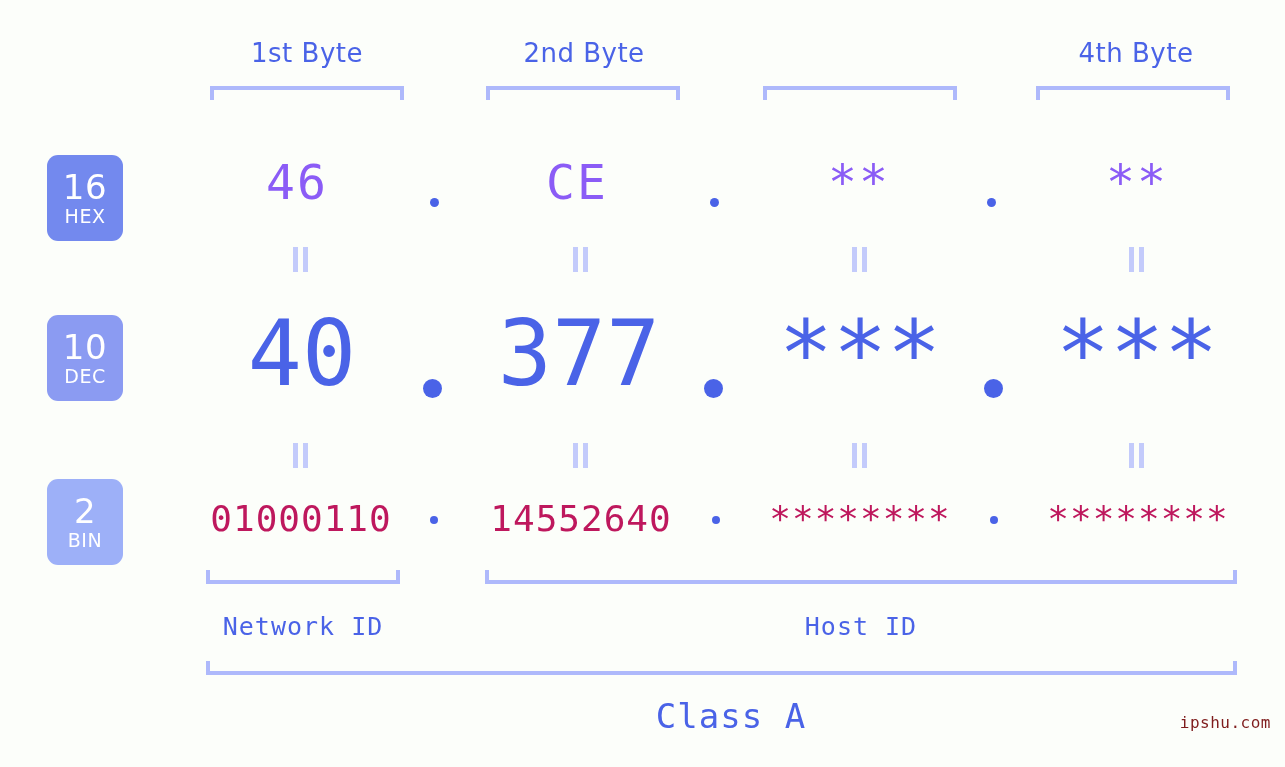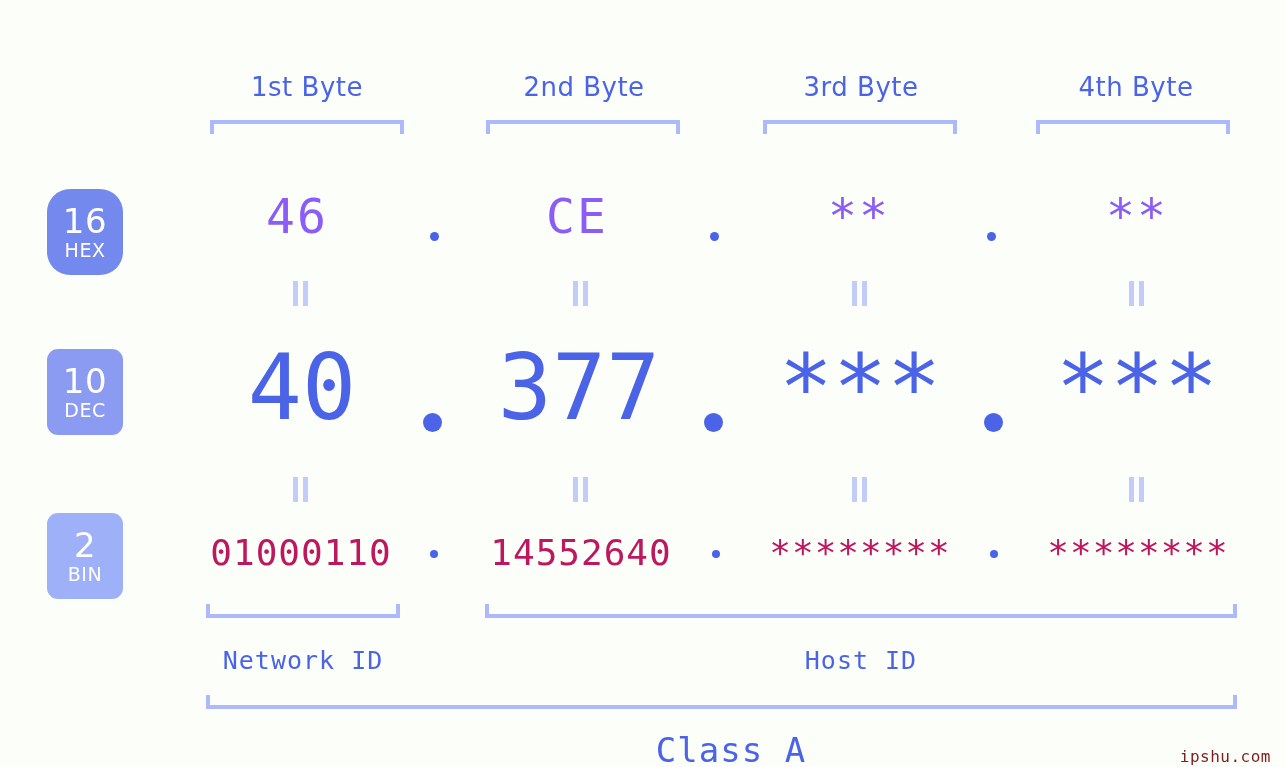--- a/index.html
+++ b/index.html
@@ -10,21 +10,20 @@
     width: 1285px;
     height: 767px;
     background: #fcfefa;
     font-family: "DejaVu Sans", sans-serif;
     overflow: hidden;
     position: relative;
   }
   .stage {
     position: absolute;
     inset: 0;
-    margin-top: 34px;
   }
 
   
   .byte-label {
     position: absolute;
     top: 32px;
     height: 42px;
     line-height: 42px;
     text-align: center;
     color: #4a63e7;
@@ -173,29 +172,28 @@
     letter-spacing: 0.5px;
   }
 </style>
 </head>
 <body>
 
 <div class="stage">
 
   <div class="byte-label" style="left:186px; width:242px;">1st Byte</div>
   <div class="byte-label" style="left:463px; width:242px;">2nd Byte</div>
-  <div class="byte-label" style="left:740px; width:242px;">3rd Byte</div>
   <div class="byte-label" style="left:1015px; width:242px;">4th Byte</div>
 
   <div class="bracket" style="left:210px; width:194px; top:86px;"></div>
   <div class="bracket" style="left:486px; width:194px; top:86px;"></div>
   <div class="bracket" style="left:763px; width:194px; top:86px;"></div>
   <div class="bracket" style="left:1036px; width:194px; top:86px;"></div>
 
-  <div class="badge" style="top:155px; background:#7389ee;border-radius:23px;">
+  <div class="badge" style="top:155px; background:#7389ee;">
     <span class="num">16</span>
     <span class="abbr">HEX</span>
   </div>
   <div class="badge" style="top:315px; background:#8b9bf2;">
     <span class="num">10</span>
     <span class="abbr">DEC</span>
   </div>
   <div class="badge" style="top:479px; background:#9db0f8;">
     <span class="num">2</span>
     <span class="abbr">BIN</span>

